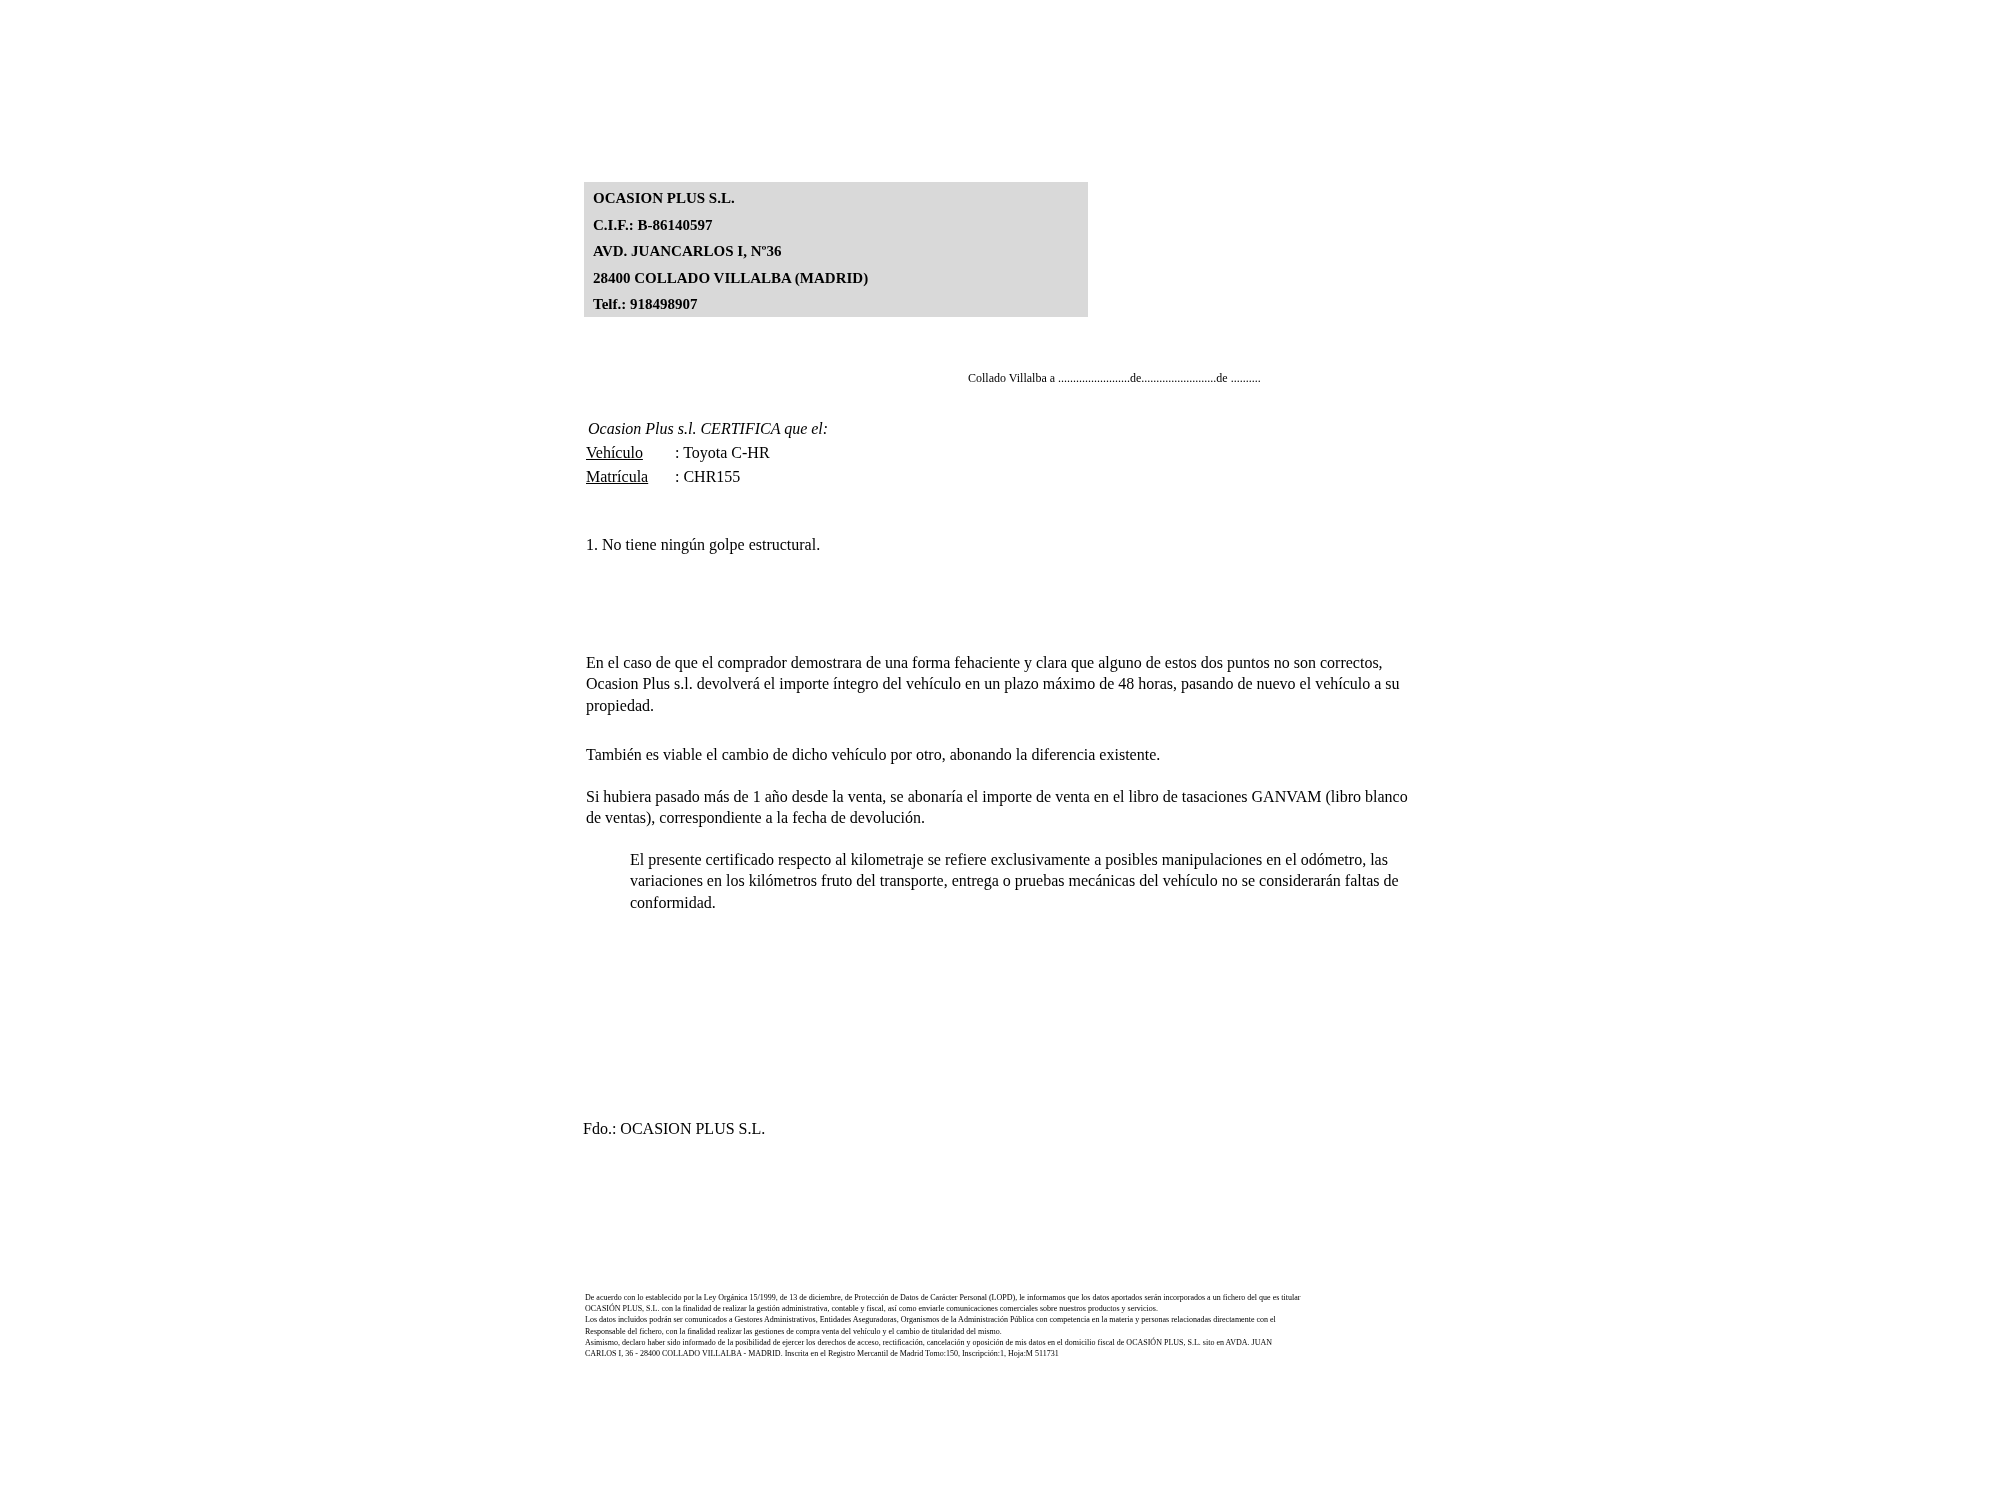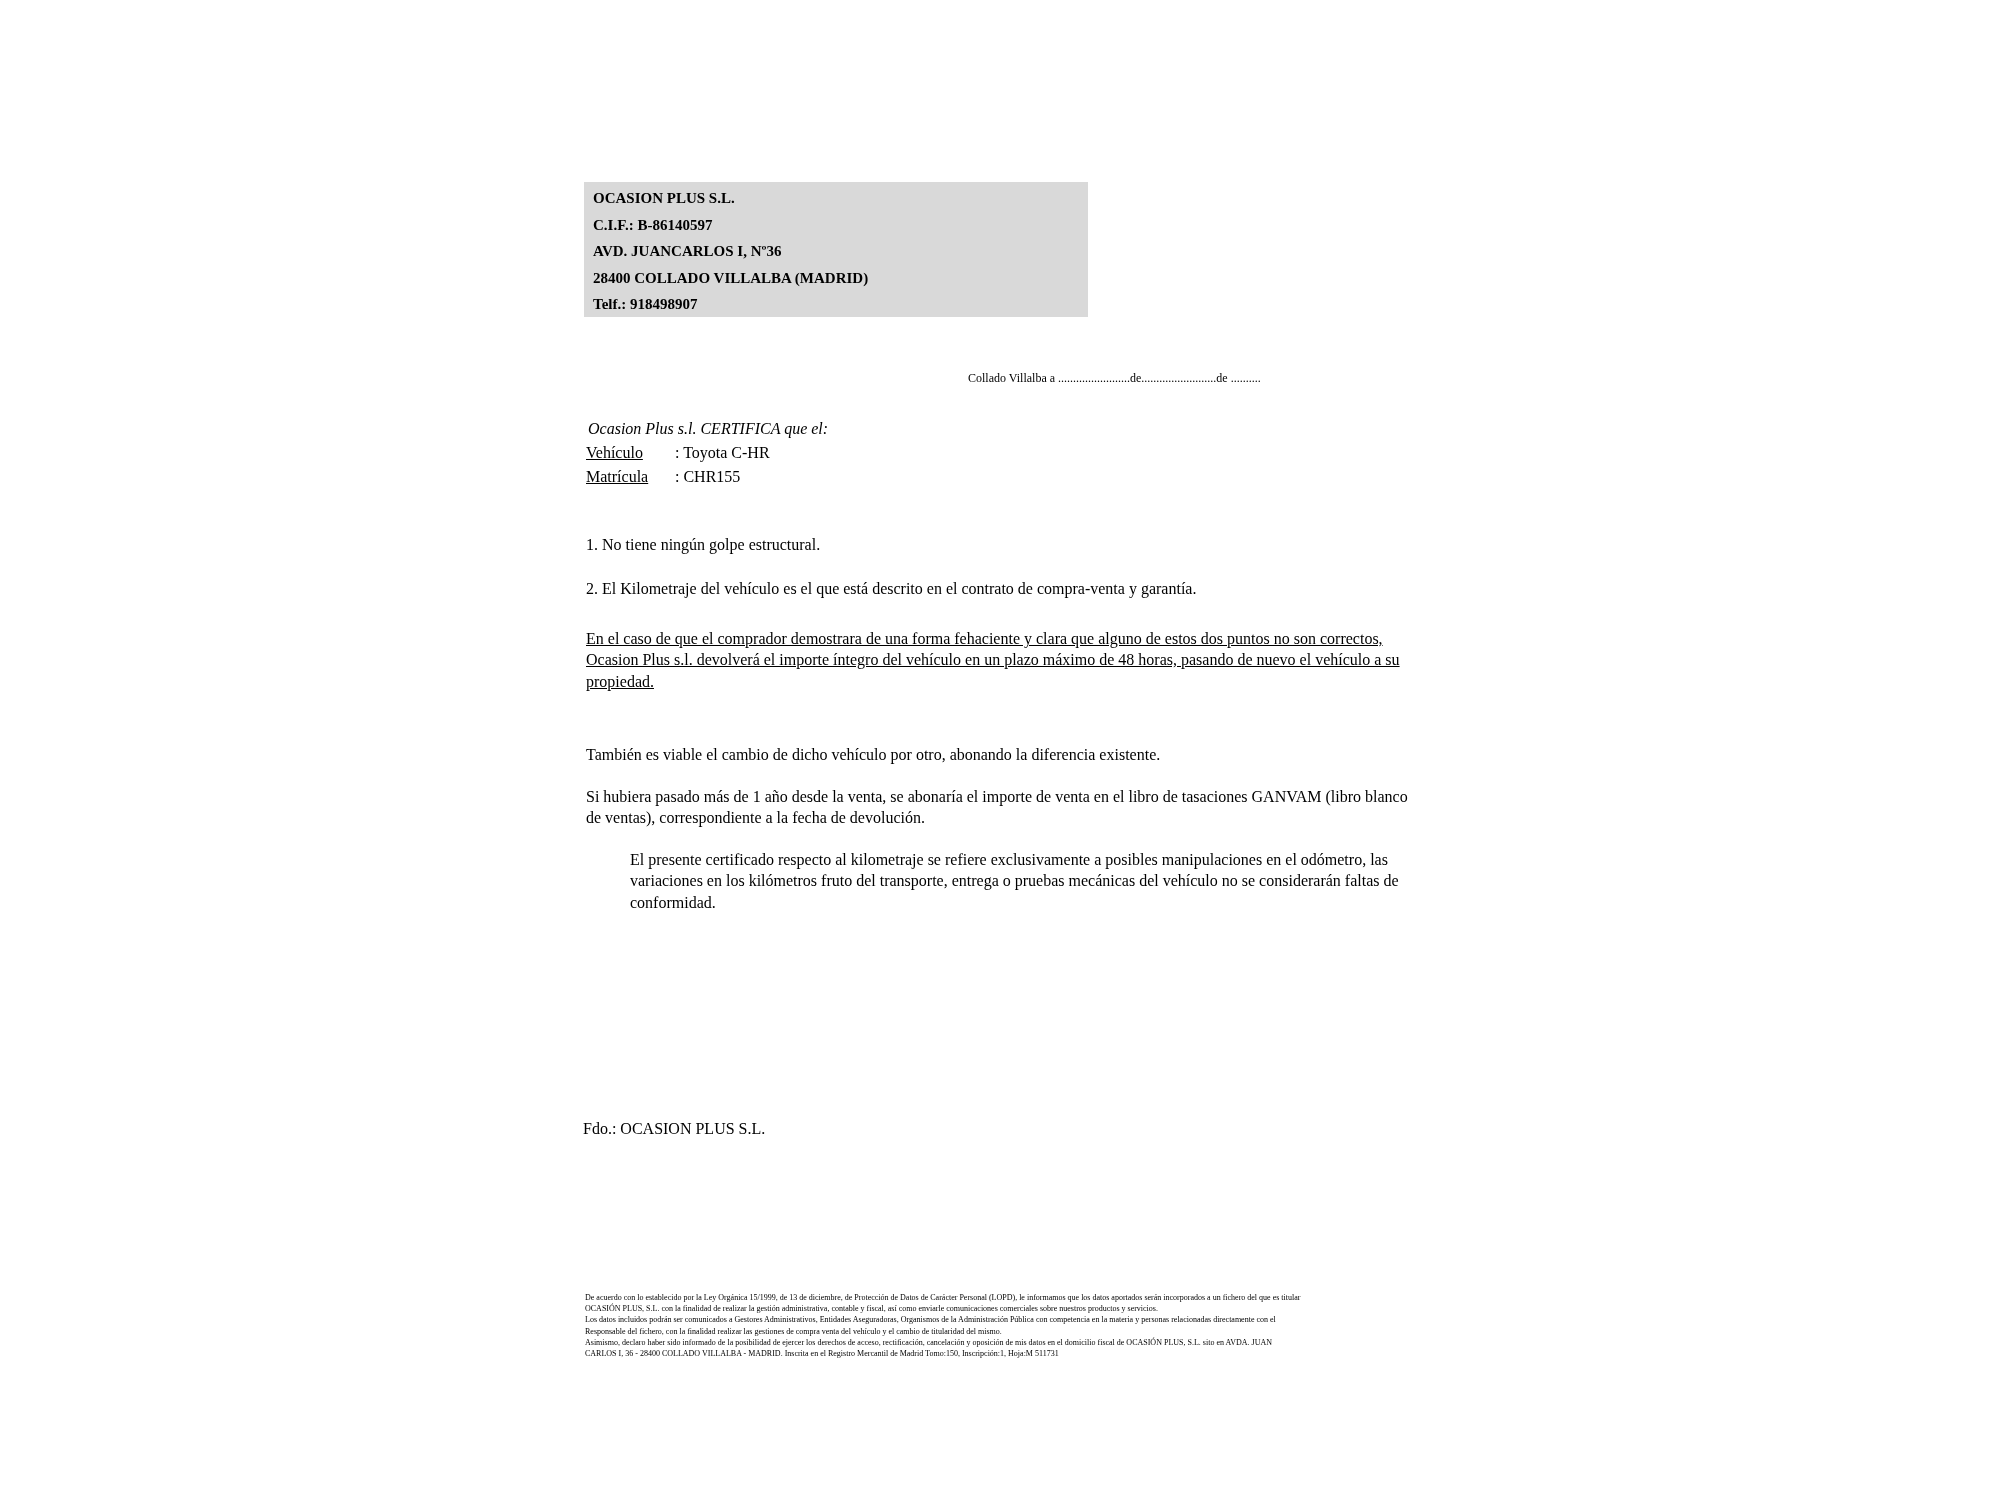--- a/index.html
+++ b/index.html
@@ -66,21 +66,21 @@
   }
   .statement-1 { top: 534px; text-align: center; }
   .statement-2 { top: 578px; }
   .para {
     position: absolute;
     left: 586px;
     width: 832px;
     font-size: 16px;
     line-height: 21.3px;
   }
-  .para-0 { top: 628px; text-decoration: underline; }
+  .para-0 { top: 652px; }
   .para-1 { top: 744px; }
   .para-2 { top: 786px; }
   .para-3 { top: 849px; margin-left: 44px; }
   .signature {
     position: absolute;
     left: 583px;
     top: 1118px;
     font-size: 16px;
     line-height: 21px;
     white-space: nowrap;
@@ -110,21 +110,20 @@
   <div class="date-line">Collado Villalba a ........................de.........................de ..........</div>
 
   <div class="cert-intro">Ocasion Plus s.l. CERTIFICA que el:</div>
 
   <div class="cert-fields">
     <div class="field-row"><span class="field-label">Vehículo</span><span class="field-value">: Toyota C-HR</span></div>
     <div class="field-row"><span class="field-label">Matrícula</span><span class="field-value">: CHR155</span></div>
   </div>
 
   <div class="statement statement-1">1. No tiene ningún golpe estructural.</div>
-  <div class="statement statement-2">2. El Kilometraje del vehículo es el que está descrito en el contrato de compra-venta y garantía.</div>
 
   <div class="para para-0">En el caso de que el comprador demostrara de una forma fehaciente y clara que alguno de estos dos puntos no son correctos, Ocasion Plus s.l. devolverá el importe íntegro del vehículo en un plazo máximo de 48 horas, pasando de nuevo el vehículo a su propiedad.</div>
   <div class="para para-1">También es viable el cambio de dicho vehículo por otro, abonando la diferencia existente.</div>
   <div class="para para-2">Si hubiera pasado más de 1 año desde la venta, se abonaría el importe de venta en el libro de tasaciones GANVAM (libro blanco de ventas), correspondiente a la fecha de devolución.</div>
   <div class="para para-3">El presente certificado respecto al kilometraje se refiere exclusivamente a posibles manipulaciones en el odómetro, las variaciones en los kilómetros fruto del transporte, entrega o pruebas mecánicas del vehículo no se considerarán faltas de conformidad.</div>
 
   <div class="signature">Fdo.: OCASION PLUS S.L.</div>
 
   <div class="legal">
     <div>De acuerdo con lo establecido por la Ley Orgánica 15/1999, de 13 de diciembre, de Protección de Datos de Carácter Personal (LOPD), le informamos que los datos aportados serán incorporados a un fichero del que es titular</div>

